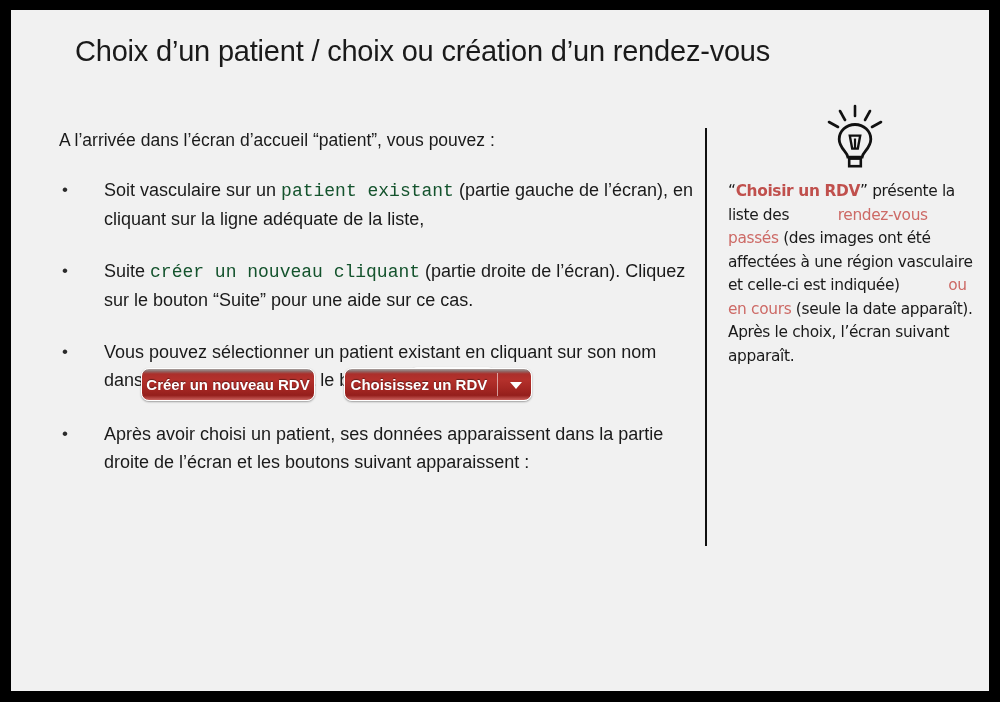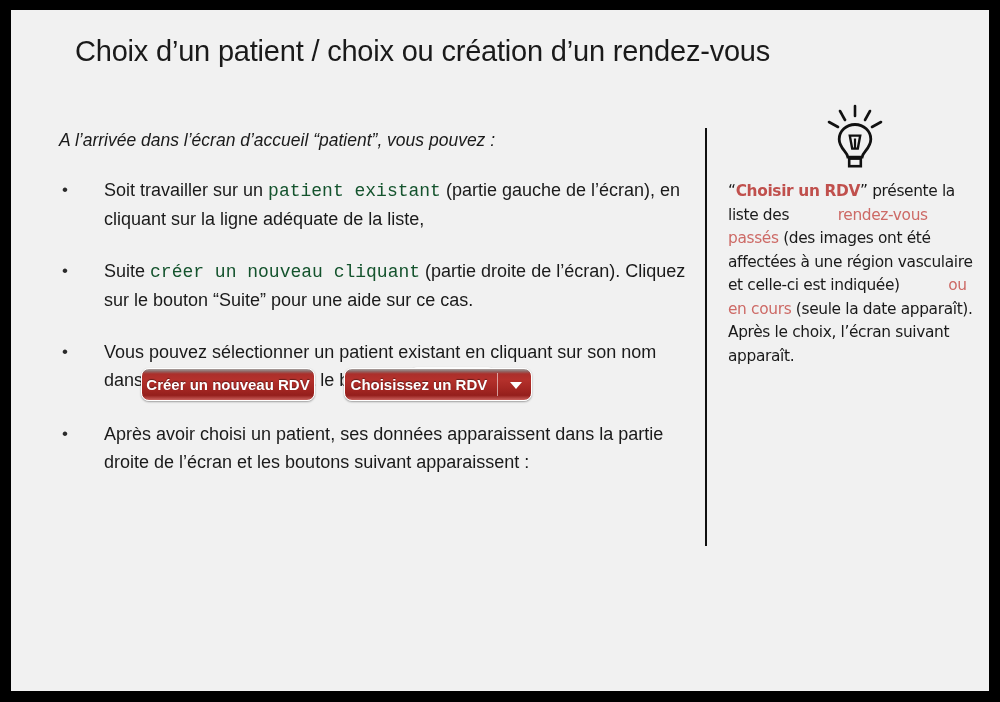--- a/index.html
+++ b/index.html
@@ -54,21 +54,20 @@
     position: absolute;
     left: 45px;
     top: 118px;
     width: 640px;
   }
   .intro-line {
     font-size: 17.5px;
     line-height: 24px;
     color: #1a1a1a;
     margin: 0 0 0 3px;
-    font-style: italic;
   }
   .bullet-row {
     position: relative;
     display: flex;
     margin-top: 24px;
   }
   .bullet-dot {
     width: 48px;
     flex: 0 0 48px;
     font-size: 17px;
@@ -211,21 +210,21 @@
   <div id="slide">
 
     <div id="slide-title">Choix d’un patient / choix ou création d’un rendez-vous</div>
 
     <div id="left-col">
 
       <div class="intro-line">A l’arrivée dans l’écran d’accueil “patient”, vous pouvez :</div>
 
       <div class="bullet-row">
         <div class="bullet-dot">•</div>
-        <div class="bullet-text"><span>Soit travailler sur un </span><span class="accent">patient existant</span><span> (partie gauche de l’écran), en cliquant sur la ligne adéquate de la liste,</span></div>
+        <div class="bullet-text"><span>Soit vasculaire sur un </span><span class="accent">patient existant</span><span> (partie gauche de l’écran), en cliquant sur la ligne adéquate de la liste,</span></div>
       </div>
 
       <div class="bullet-row">
         <div class="bullet-dot">•</div>
         <div class="bullet-text"><span>Suite </span><span class="accent">créer un nouveau cliquant</span><span> (partie droite de l’écran). Cliquez sur le bouton “Suite” pour une aide sur ce cas.</span></div>
       </div>
 
       <div class="bullet-row">
         <div class="bullet-dot">•</div>
         <div class="bullet-text"><span>Vous pouvez sélectionner un patient existant en cliquant sur son nom dans la liste ou en utilisant le bouton </span><span class="btn btn-rechercher">Rechercher</span></div>

